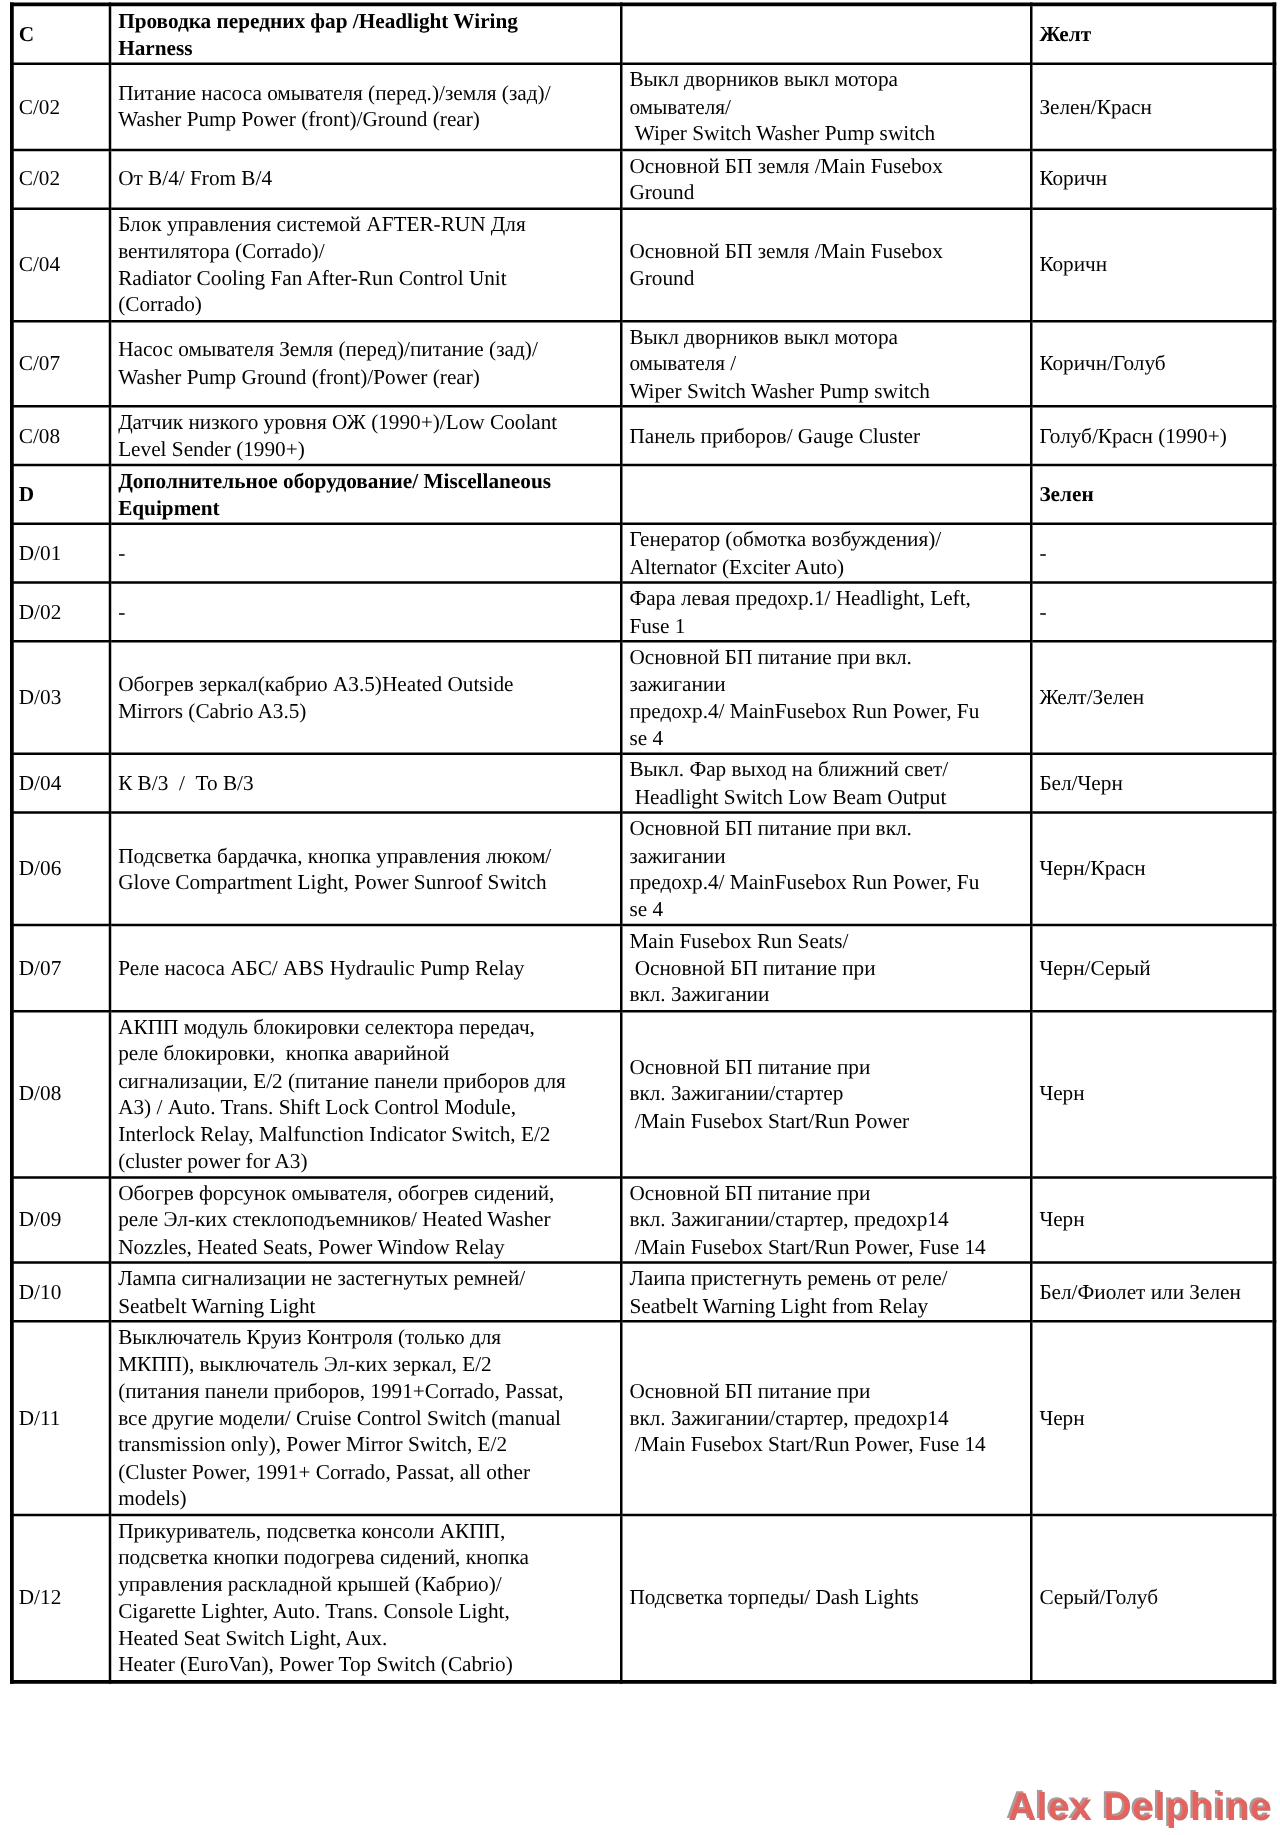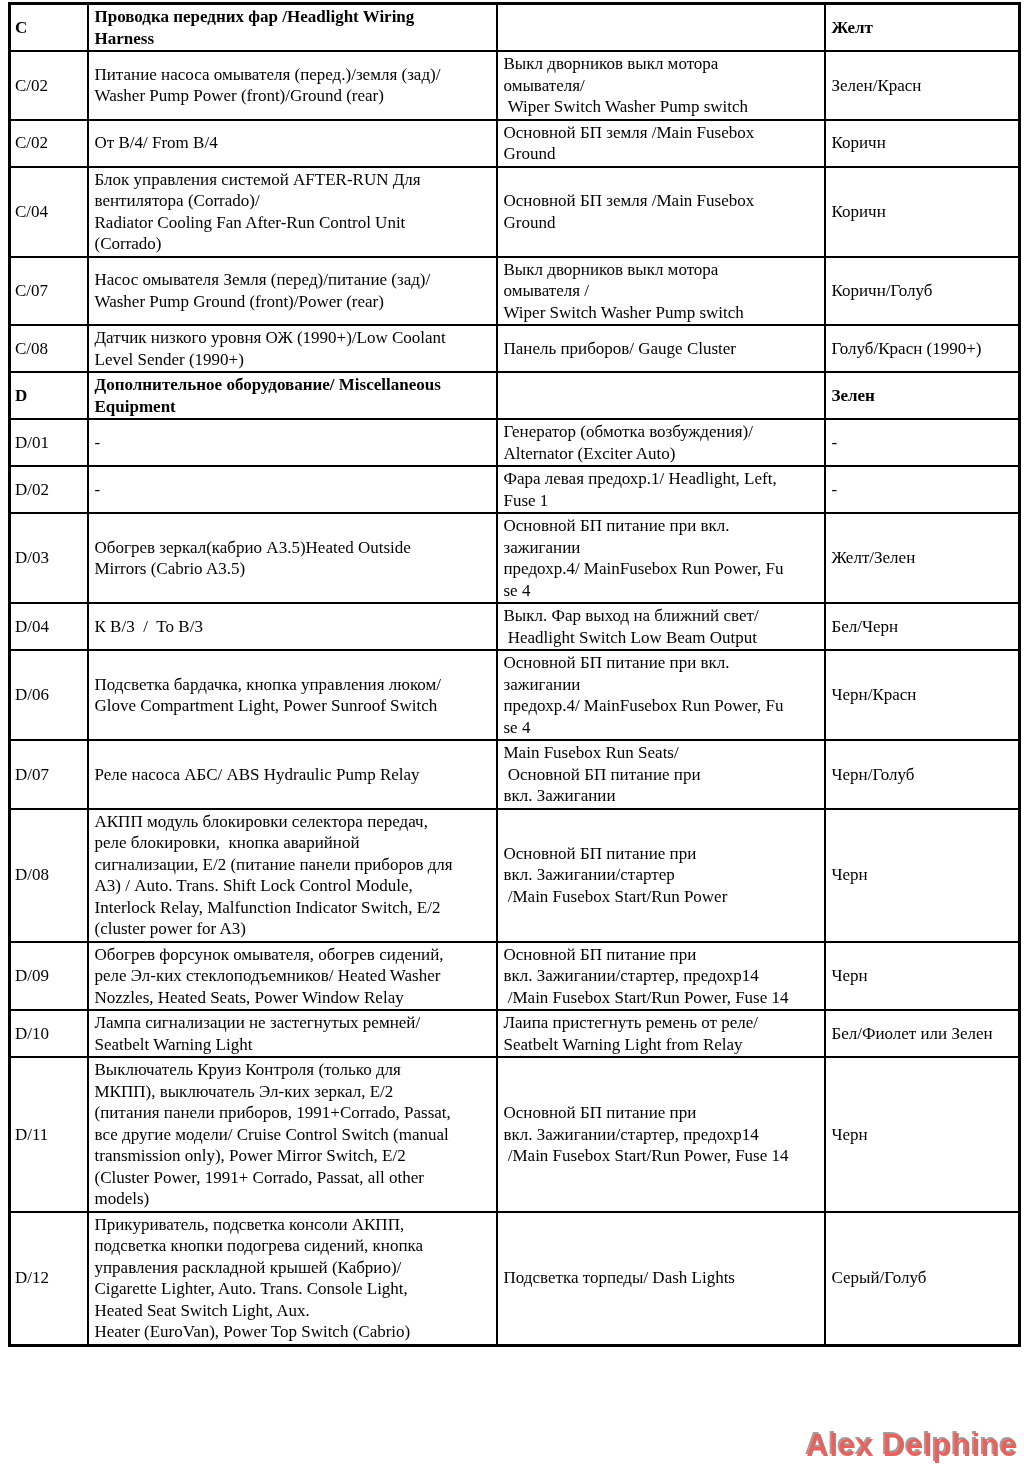--- a/index.html
+++ b/index.html
@@ -149,21 +149,21 @@
 предохр.4/ MainFusebox Run Power, Fu
 se 4</td>
         <td class="c4">Черн/Красн</td>
       </tr>
       <tr style="height:68px">
         <td class="c1">D/07</td>
         <td class="c2">Реле насоса АБС/ ABS Hydraulic Pump Relay</td>
         <td class="c3">Main Fusebox Run Seats/
  Основной БП питание при
 вкл. Зажигании</td>
-        <td class="c4">Черн/Голуб</td>
+        <td class="c4">Черн/Серый</td>
       </tr>
       <tr style="height:133px">
         <td class="c1">D/08</td>
         <td class="c2">АКПП модуль блокировки селектора передач,
 реле блокировки,  кнопка аварийной
 сигнализации, Е/2 (питание панели приборов для
 А3) / Auto. Trans. Shift Lock Control Module,
 Interlock Relay, Malfunction Indicator Switch, E/2
 (cluster power for A3)</td>
         <td class="c3">Основной БП питание при

